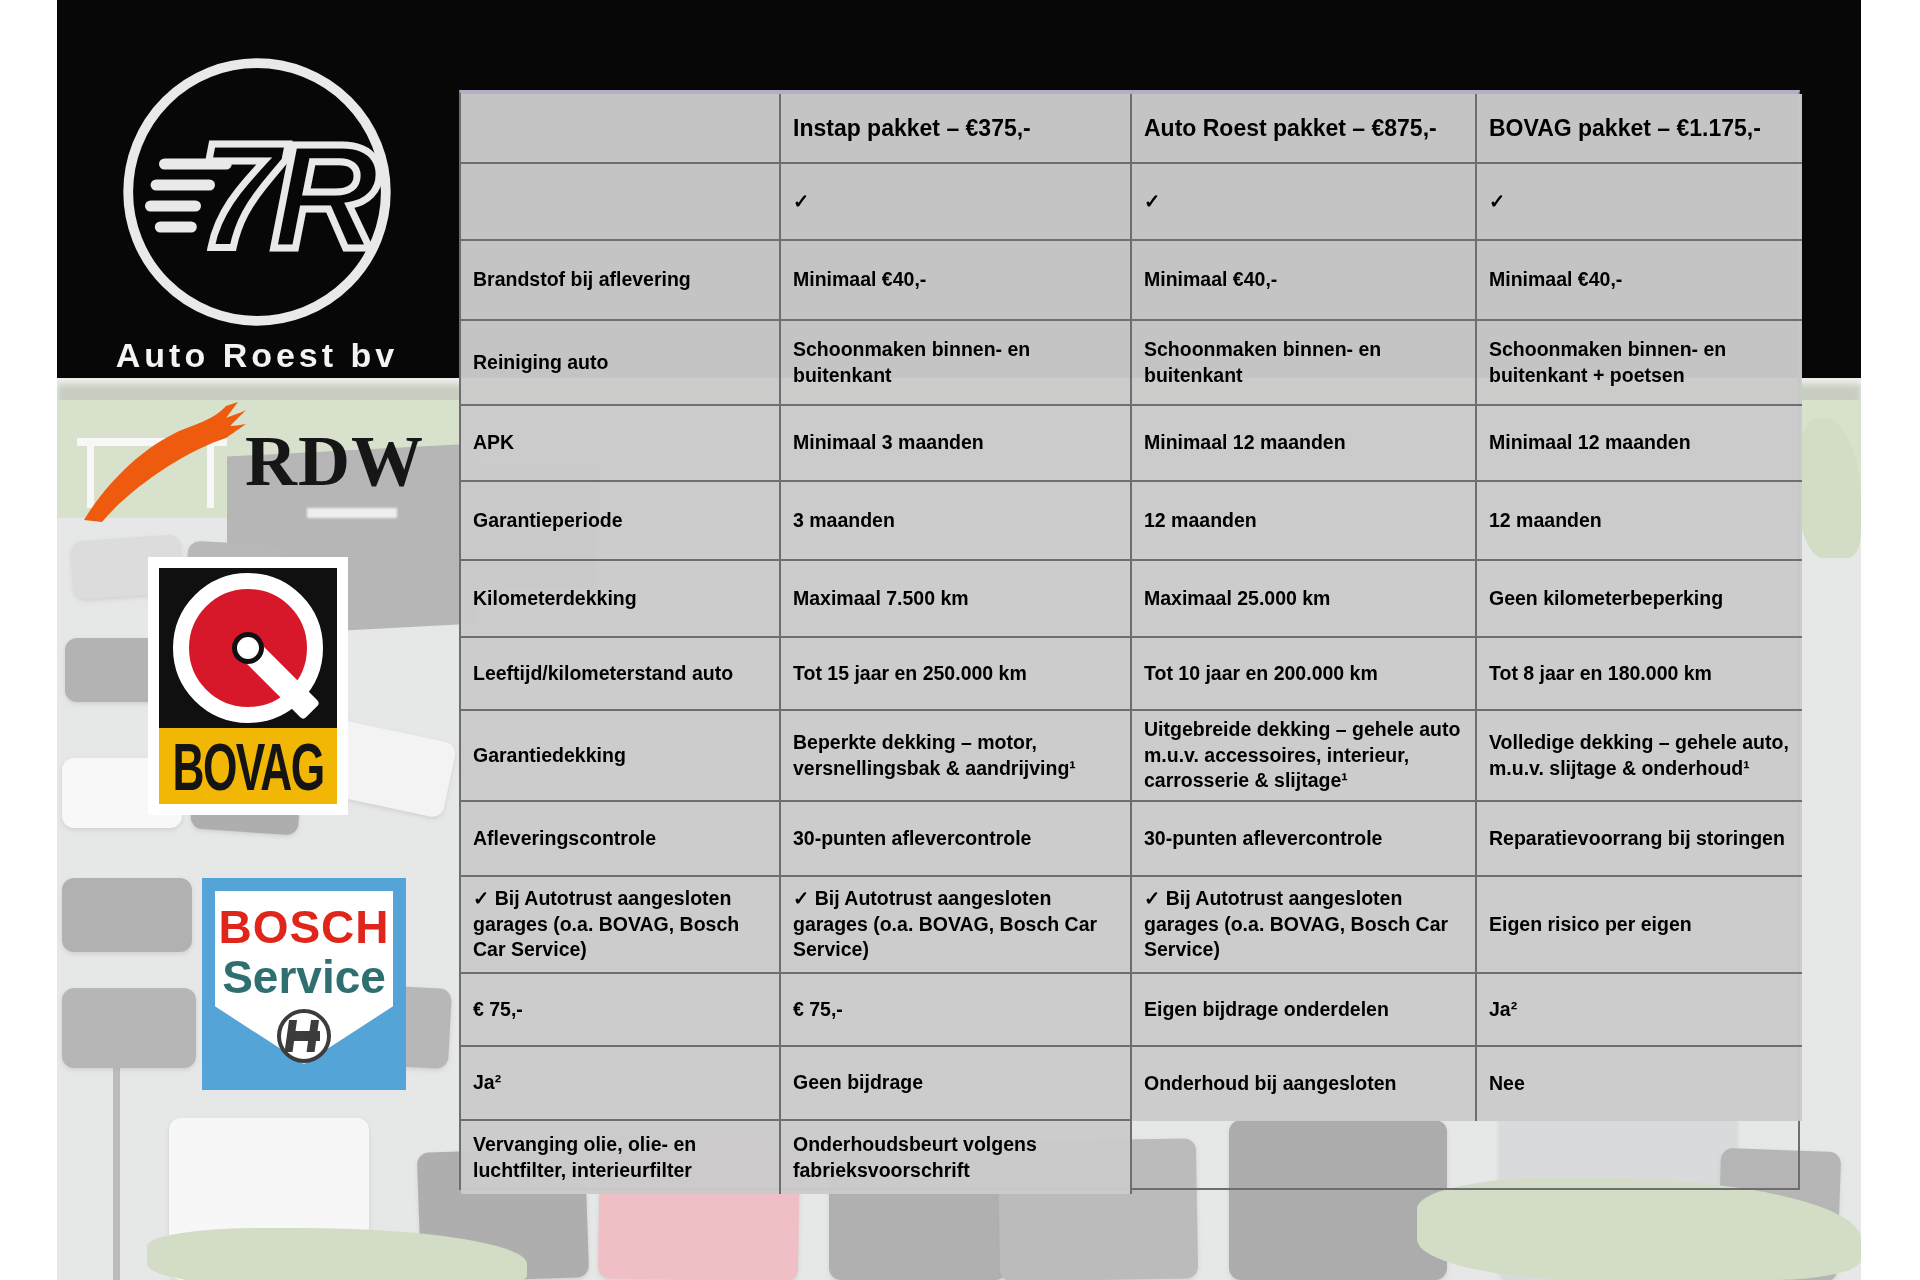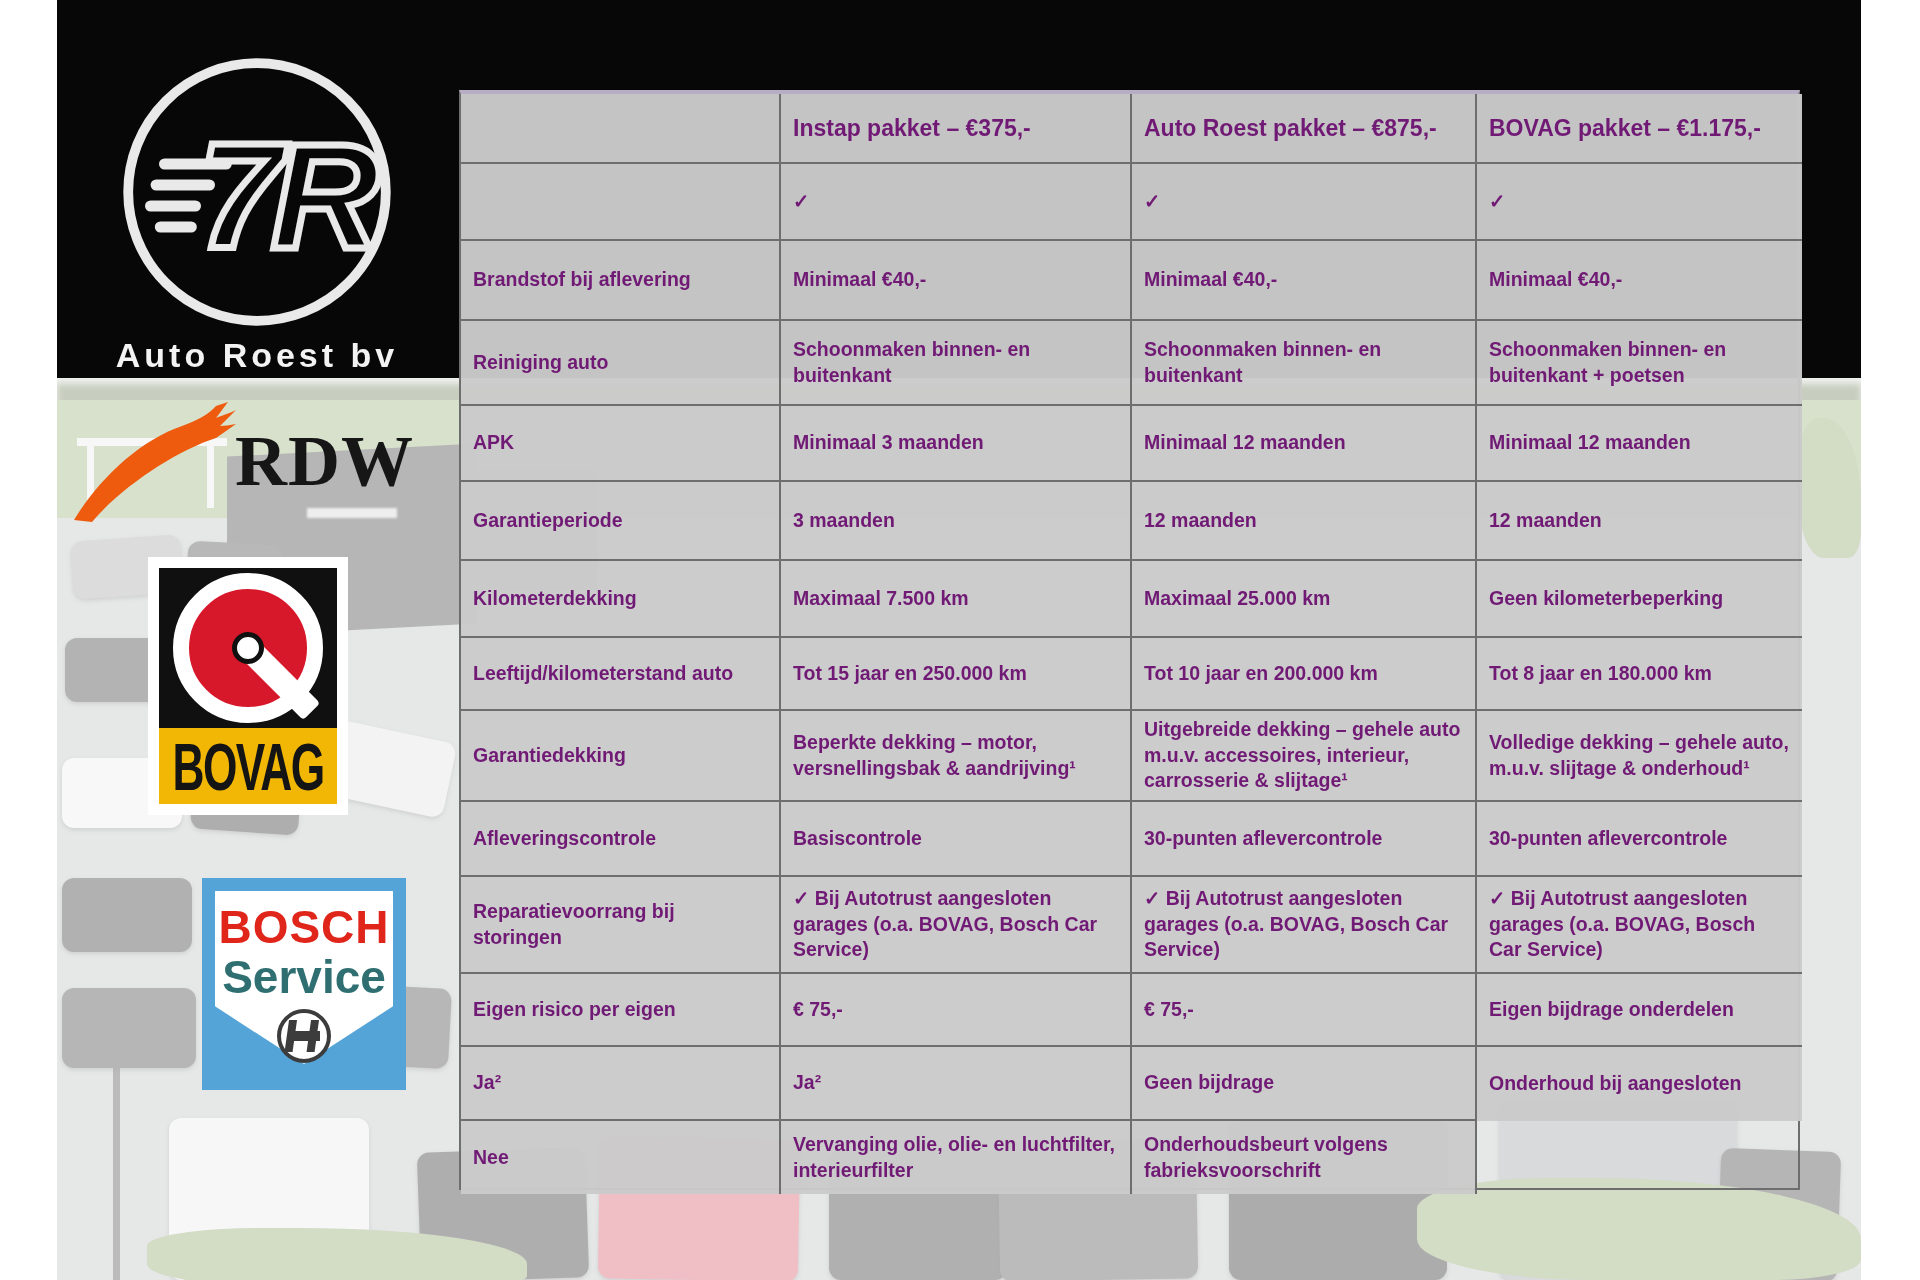--- a/index.html
+++ b/index.html
@@ -23,21 +23,21 @@
   .photo .post{position:absolute;background:#3c3c3c;}
   .photo .car{position:absolute;border-radius:12px;box-shadow:0 2px 4px rgba(0,0,0,.35);}
 
   
   .brand{position:absolute;left:57px;top:0;width:400px;height:378px;margin-top:24px;}
   .brand svg{position:absolute;left:60px;top:28px;}
   .company-name{position:absolute;left:0;top:312px;width:100%;text-align:center;
     color:#f3f3f3;font-weight:700;font-size:34px;letter-spacing:4px;}
 
   
-  .rdw{position:absolute;left:70px;top:402px;width:340px;height:125px;}
+  .rdw{position:absolute;left:80px;top:402px;width:340px;height:125px;}
   .rdw svg{position:absolute;left:0;top:0;}
   .rdw .rdw-text{position:absolute;left:165px;top:18px;font-family:"Liberation Serif",serif;
     font-weight:600;font-size:72px;color:#161616;letter-spacing:1px;}
 
   
   .bovag{position:absolute;left:148px;top:557px;width:200px;height:258px;background:#ffffff;padding:0;}
   .bovag .top{position:absolute;left:11px;top:11px;width:178px;height:160px;background:#101010;overflow:hidden;}
   .bovag .ring{position:absolute;left:50%;top:50%;width:118px;height:118px;margin:-75px 0 0 -75px;
     border:16px solid #ffffff;border-radius:50%;background:var(--bovag-red);}
   .bovag .hub{position:absolute;left:50%;top:50%;width:22px;height:22px;margin:-16px 0 0 -16px;
@@ -59,21 +59,21 @@
     color:var(--bosch-teal);font-weight:700;font-size:46px;}
   .bosch svg{position:absolute;left:72px;top:128px;}
 
   
   .pkg-table{position:absolute;left:459px;top:90px;width:1341px;height:1100px;
     display:grid;grid-template-columns:320px 351px 345px 325px;
     border:2px solid var(--grid-line);border-top:4px solid var(--accent-top);box-sizing:border-box;}
   .cell{background:rgba(202,202,202,.97);border-right:2px solid var(--grid-line);
     border-bottom:2px solid var(--grid-line);box-sizing:border-box;
     display:flex;align-items:center;padding:0 12px;
-    font-weight:700;font-size:19.5px;line-height:1.32;color:#701a75;}
+    font-weight:700;font-size:19.5px;line-height:1.32;color:#000000;}
   .cell:nth-child(4n){border-right:none;}
   .cell.last-row{border-bottom:none;}
   .cell.head{font-size:23px;}
 </style>
 </head>
 <body>
 
 <div id="canvas">
 
   <div class="black-band"></div>
@@ -190,21 +190,20 @@
       <div class="cell">Geen kilometerbeperking</div>
       <div class="cell label">Leeftijd/kilometerstand auto</div>
       <div class="cell">Tot 15 jaar en 250.000 km</div>
       <div class="cell">Tot 10 jaar en 200.000 km</div>
       <div class="cell">Tot 8 jaar en 180.000 km</div>
       <div class="cell label">Garantiedekking</div>
       <div class="cell">Beperkte dekking – motor, versnellingsbak &amp; aandrijving¹</div>
       <div class="cell">Uitgebreide dekking – gehele auto m.u.v. accessoires, interieur, carrosserie &amp; slijtage¹</div>
       <div class="cell">Volledige dekking – gehele auto, m.u.v. slijtage &amp; onderhoud¹</div>
       <div class="cell label">Afleveringscontrole</div>
-      <div class="cell">Basiscontrole</div>
       <div class="cell">30-punten aflevercontrole</div>
       <div class="cell">30-punten aflevercontrole</div>
       <div class="cell label">Reparatievoorrang bij storingen</div>
       <div class="cell">✓ Bij Autotrust aangesloten garages (o.a. BOVAG, Bosch Car Service)</div>
       <div class="cell">✓ Bij Autotrust aangesloten garages (o.a. BOVAG, Bosch Car Service)</div>
       <div class="cell">✓ Bij Autotrust aangesloten garages (o.a. BOVAG, Bosch Car Service)</div>
       <div class="cell label">Eigen risico per eigen</div>
       <div class="cell">€ 75,-</div>
       <div class="cell">€ 75,-</div>
       <div class="cell label">Eigen bijdrage onderdelen</div>

